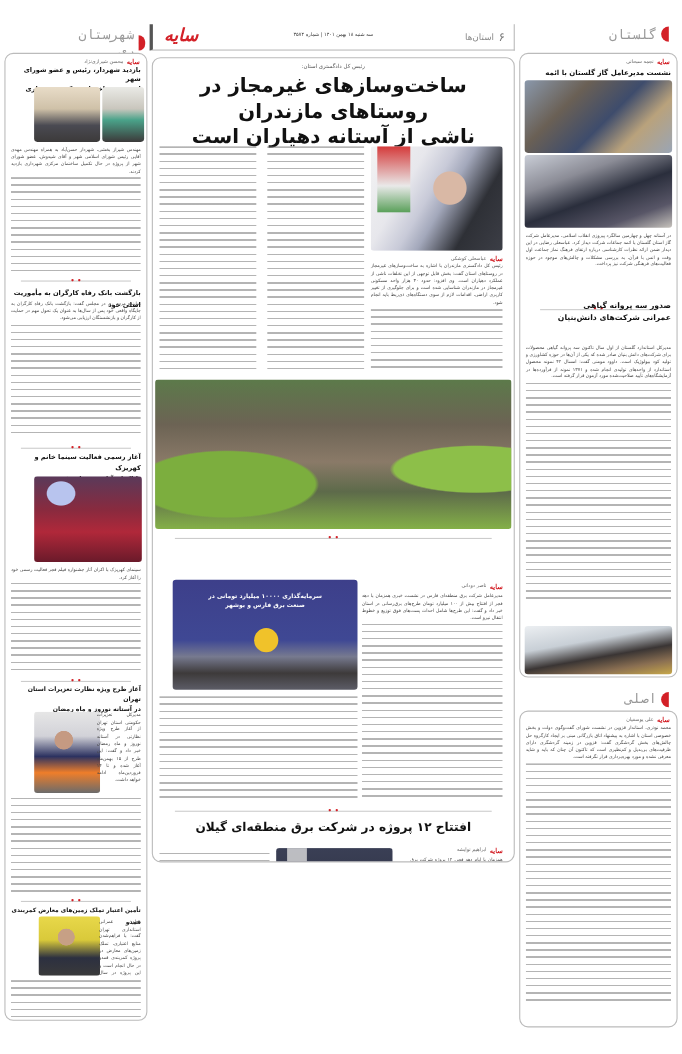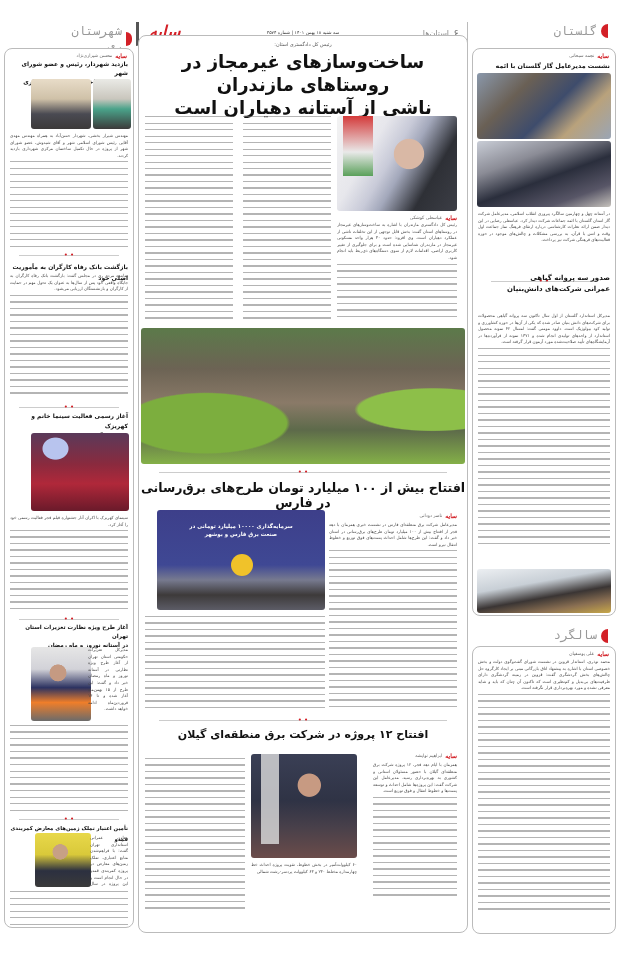--- a/index.html
+++ b/index.html
@@ -65,34 +65,34 @@
   </div>
   <div class="txt abs" style="right:5px;left:5px;top:264px;height:254px">
     <span>مدیرکل استاندارد گلستان از اول سال تاکنون سه پروانه گیاهی محصولات برای شرکت‌های دانش بنیان صادر شده که یکی از آن‌ها در حوزه کشاورزی و تولید کود بیولوژیک است. داوود مومنی گفت: امسال ۴۲ نمونه محصول استاندارد از واحدهای تولیدی انجام شده و ۱۳۷۱ نمونه از فرآورده‌ها در آزمایشگاه‌های تأیید صلاحیت‌شده مورد آزمون قرار گرفته است.</span>
     <div class="lines" style="height:200px;margin-top:2px"></div>
   </div>
   <div class="photo" style="left:4px;right:4px;top:520px;height:44px;background:linear-gradient(170deg,#eceff2 0%,#c8cfd6 35%,#3a3534 60%,#8a6f52 80%,#c8a84a 100%)"></div>
 </div>
 
 <div class="abs" style="right:12px;top:628px;display:flex;align-items:center">
   <span class="red-tab" style="transform:scaleX(-1)"></span>
-  <span class="sec-title">سالگرد</span>
+  <span class="sec-title">اصلی</span>
 </div>
 <div class="box" style="left:472px;top:646px;width:144px;height:288px">
   <div class="byline abs" style="right:6px;top:3px">
     <span class="logo-s">سایه</span>
     <span>علی یوسفیان</span>
   </div>
   <div class="txt abs" style="right:5px;left:5px;top:12px;height:270px">
     <span>محمد نوذری، استاندار قزوین در نشست شورای گفت‌وگوی دولت و بخش خصوصی استان با اشاره به پیشنهاد اتاق بازرگانی مبنی بر ایجاد کارگروه حل چالش‌های بخش گردشگری گفت: قزوین در زمینه گردشگری دارای ظرفیت‌های بی‌بدیل و کم‌نظیری است که تاکنون آن چنان که باید و شاید معرفی نشده و مورد بهره‌برداری قرار نگرفته است.</span>
     <div class="lines" style="height:220px;margin-top:2px"></div>
   </div>
 </div>
 
-<div class="box" style="left:138px;top:35px;width:330px;height:898px">
+<div class="box" style="left:138px;top:52px;width:330px;height:732px">
   <div class="kicker abs" style="left:0;right:0;top:5px">رئیس کل دادگستری استان:</div>
   <div class="h1 abs" style="left:0;right:0;top:14px">
     <div>ساخت‌وسازهای غیرمجاز در روستاهای مازندران</div>
     <div>ناشی از آستانه دهیاران است</div>
   </div>
   <div class="photo" style="right:10px;top:80px;width:120px;height:95px;background:radial-gradient(circle at 60% 40%,#d9b8a5 0 16%,transparent 17%),linear-gradient(120deg,#f3f3f3 0%,#e7e7ec 30%,#c8cad8 45%,#a3a8bb 55%,#2e3036 75%,#3c3e46 100%)">
     <div style="position:absolute;left:6px;top:0;width:30px;height:60px;background:linear-gradient(#d43a3a,#e9e9e9 60%,#5aa05a)"></div>
   </div>
   <div class="byline abs" style="right:10px;top:178px">
     <span class="logo-s">سایه</span>
@@ -100,21 +100,20 @@
   </div>
   <div class="txt abs" style="right:10px;width:120px;top:186px;height:100px">
     <span>رئیس کل دادگستری مازندران با اشاره به ساخت‌وسازهای غیرمجاز در روستاهای استان گفت: بخش قابل توجهی از این تخلفات ناشی از عملکرد دهیاران است. وی افزود: حدود ۳۰ هزار واحد مسکونی غیرمجاز در مازندران شناسایی شده است و برای جلوگیری از تغییر کاربری اراضی، اقدامات لازم از سوی دستگاه‌های ذی‌ربط باید انجام شود.</span>
     <div class="lines" style="height:60px;margin-top:2px"></div>
   </div>
   <div class="abs lines" style="right:136px;width:88px;top:80px;height:206px"></div>
   <div class="abs lines" style="left:6px;width:88px;top:80px;height:206px"></div>
   <div class="photo" style="left:2px;right:2px;top:292px;height:136px;background:radial-gradient(ellipse at 20% 70%,#7cae3e 0 22%,transparent 23%),radial-gradient(ellipse at 90% 60%,#8dbf49 0 18%,transparent 19%),linear-gradient(180deg,#5c7a4a 0%,#6c6354 30%,#8a7a68 55%,#5d6a4a 75%,#84b048 100%)"></div>
   <div class="divider" style="left:20px;right:20px;top:436px"></div>
   <div class="dots" style="left:0;right:0;top:433px">• •</div>
-  <div class="h2 abs" style="left:0;right:0;top:444px;font-size:12.5px">افتتاح بیش از ۱۰۰ میلیارد تومان طرح‌های برق‌رسانی در فارس</div>
 
   <div class="photo" style="left:18px;width:168px;top:474px;height:100px;background:linear-gradient(180deg,#3d3f8a 0%,#3f4894 55%,#777a8f 70%,#3d3a3a 85%,#5c5c66 100%)">
     <div style="position:absolute;left:30px;right:30px;top:12px;color:#fff;font-size:5.5px;text-align:center;font-weight:bold;line-height:8px">سرمایه‌گذاری ۱۰۰۰۰ میلیارد تومانی در صنعت برق فارس و بوشهر</div>
     <div style="position:absolute;left:74px;top:44px;width:22px;height:22px;border-radius:50%;background:#f0c22a"></div>
   </div>
   <div class="byline abs" style="right:10px;top:476px">
     <span class="logo-s">سایه</span>
     <span>ناصر دودانی</span>
   </div>
   <div class="txt abs" style="right:10px;width:128px;top:486px;height:190px">

